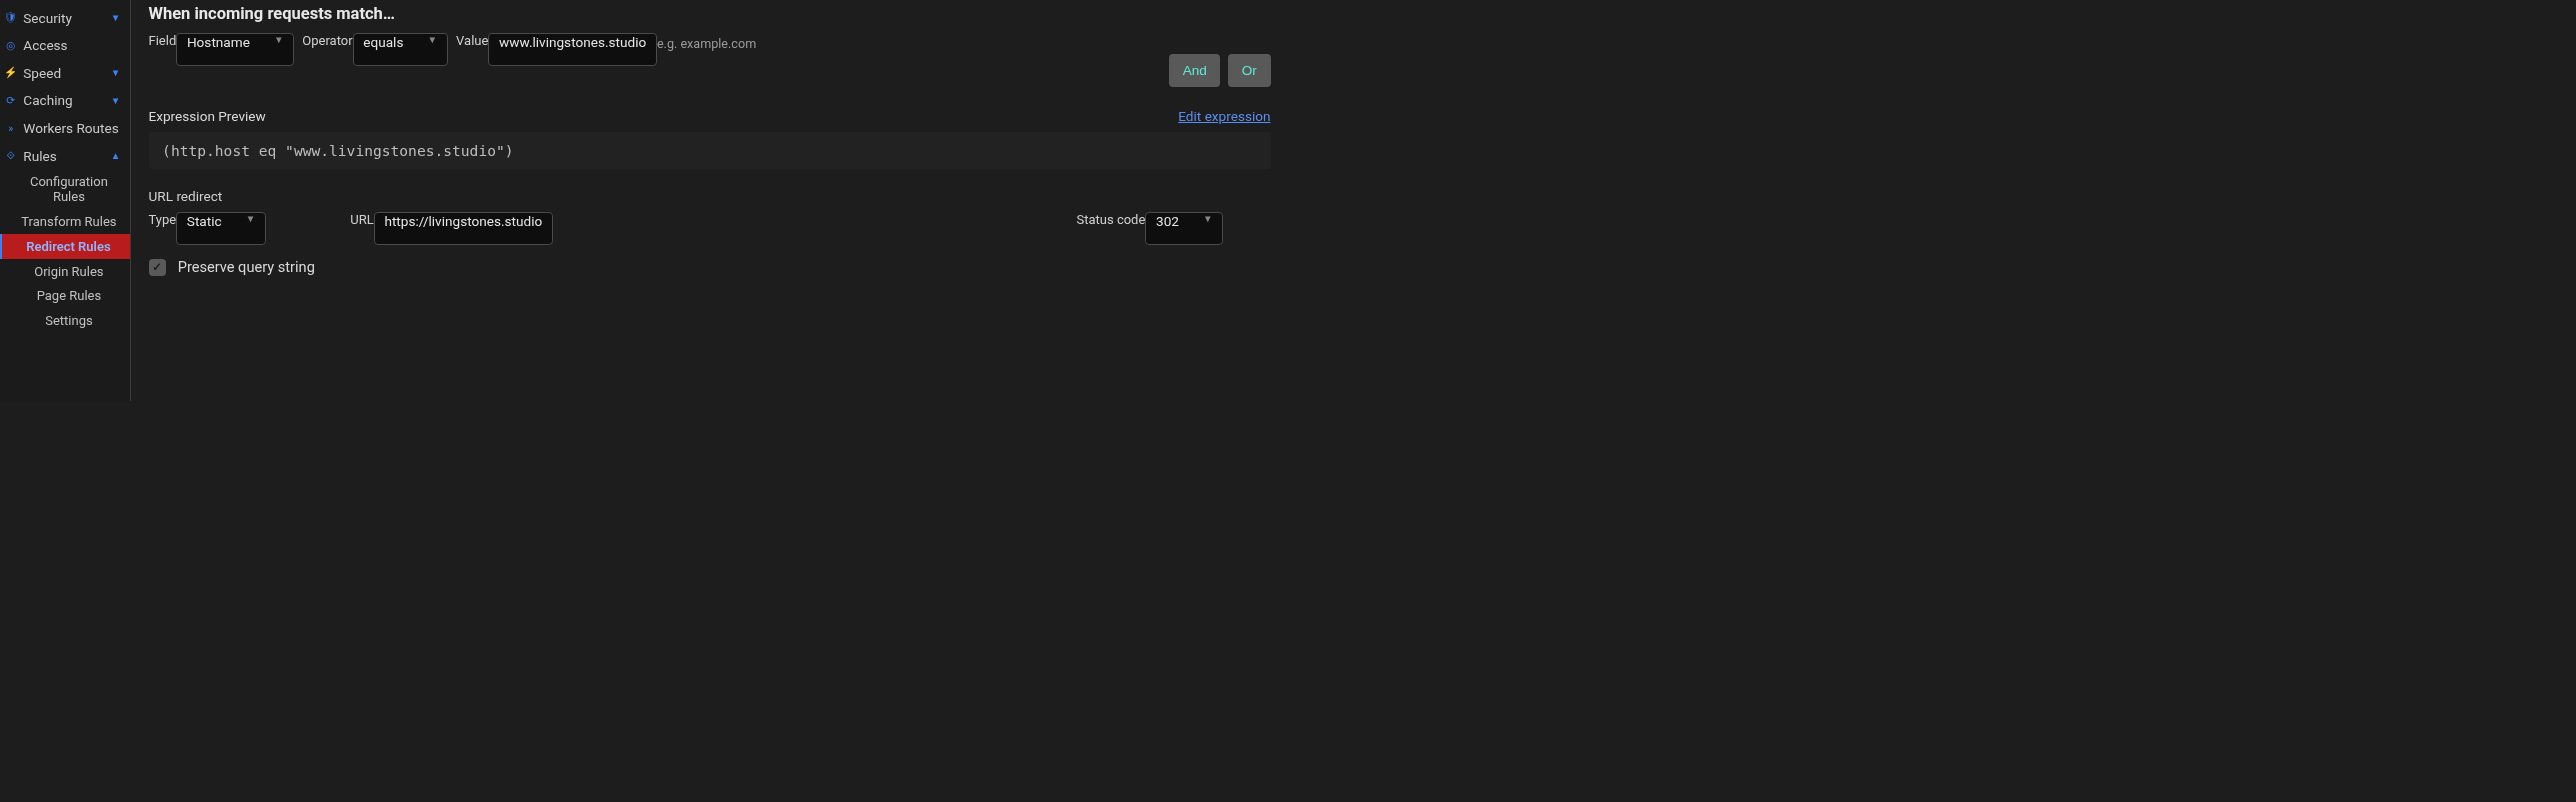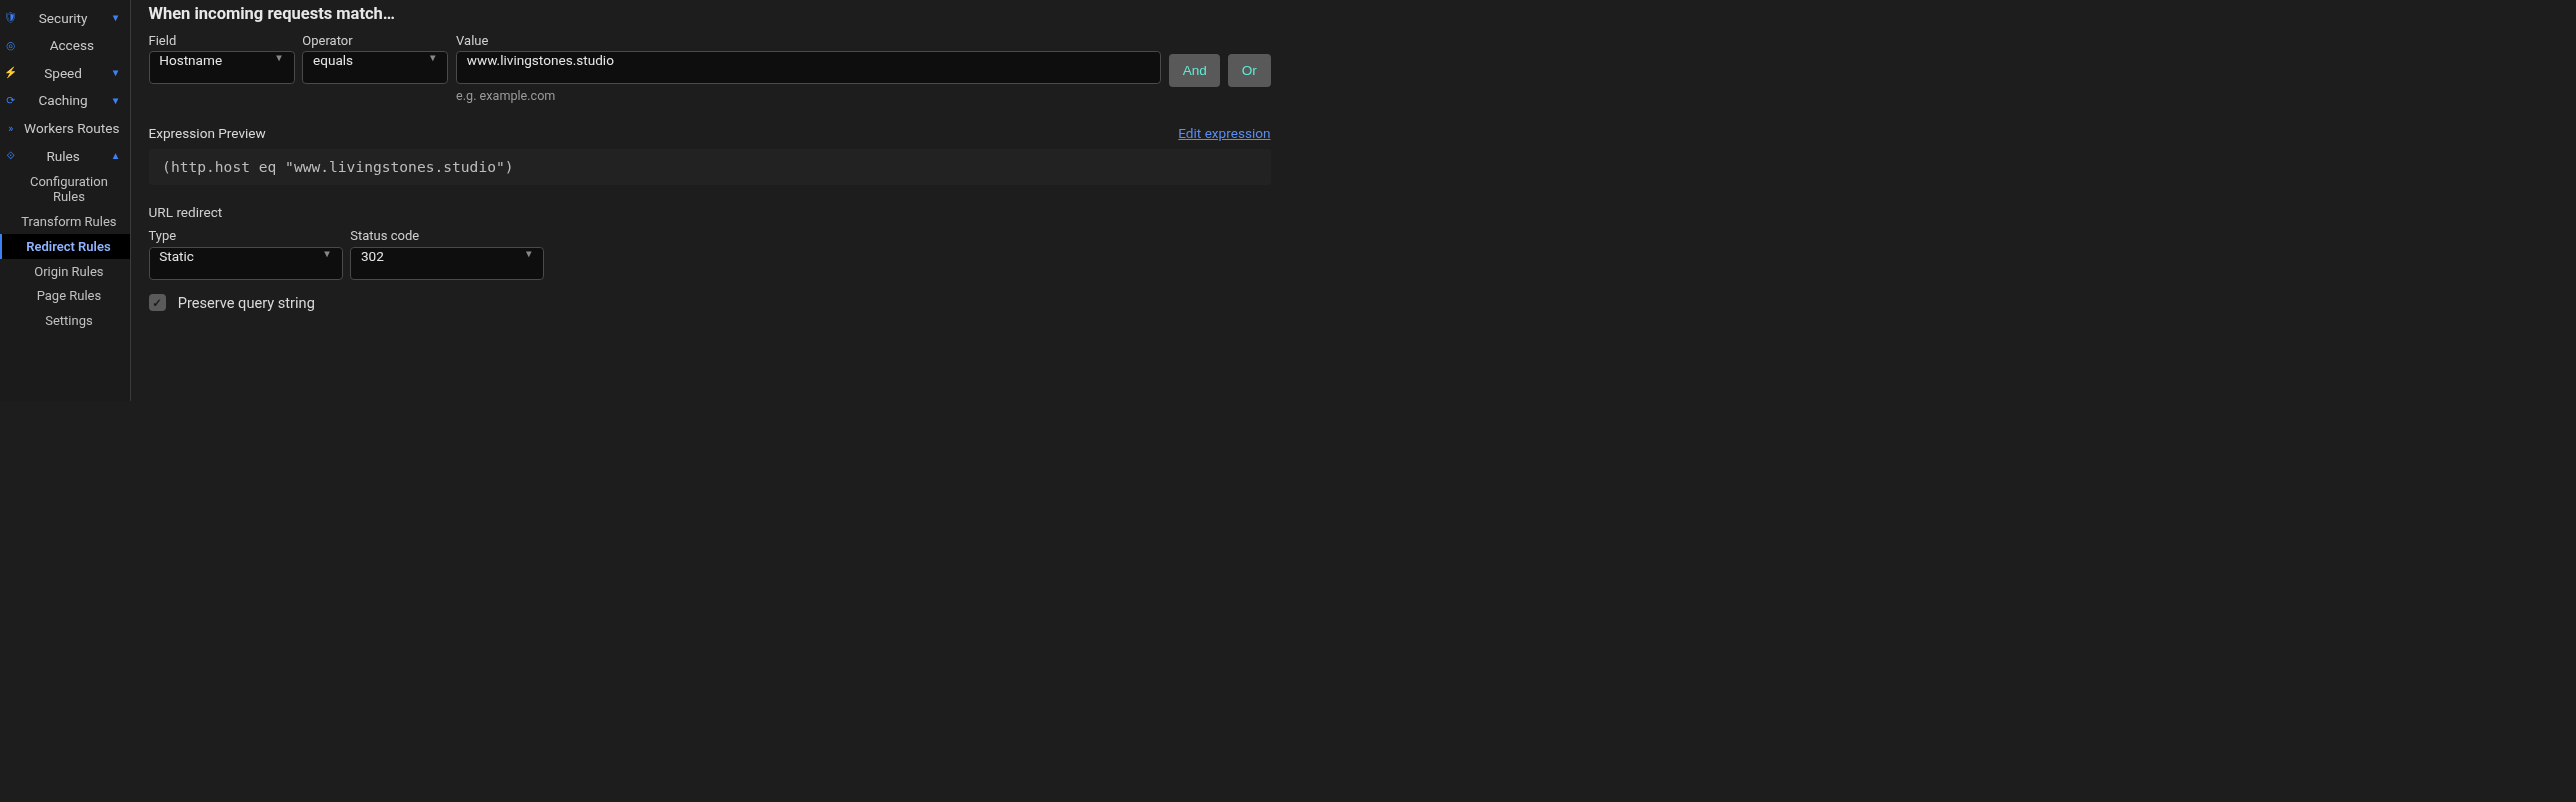--- a/index.html
+++ b/index.html
@@ -30,52 +30,52 @@
     position: relative;
   }
   .nav-item .icon {
     width: 9.7px;
     display: flex;
     justify-content: center;
     color: #3b82f6;
     font-size: 10.7px;
     flex-shrink: 0;
   }
-  .nav-item .label { flex: 1; font-size: 13.6px; text-align: center; }
+  .nav-item .label { flex: 1; font-size: 13.6px; }
   .nav-item .chev {
     color: #3b82f6;
     font-size: 9.7px;
   }
   .sub-item {
     padding: 4.9px 9.7px 4.9px 17.5px;
     font-size: 13px;
     color: #c0c0c0;
     cursor: pointer;
     text-align: center;
   }
   .sub-item.active {
-    background: #000000;
+    background: #b91c1c;
     color: #8fb4ff;
     font-weight: 600;
     border-left: 2.9px solid #3b82f6;
     padding-left: 14.6px;
   }
   .main {
     flex: 1;
     padding: 3.9px 17.5px 0 17.5px;
     overflow: hidden;
   }
   h2.section {
     font-size: 16.5px;
     font-weight: 700;
     color: #e8e8e8;
     margin-bottom: 9.7px;
   }
   .row { display: flex; gap: 7.8px; align-items: flex-start; }
-  .col { display: flex; flex-direction: column; }
+  .col { display: flex; flex-direction: row; }
   .field-label {
     font-size: 13px;
     color: #d0d0d0;
     margin-bottom: 3.9px;
   }
   .select, .input {
     background: #0e0e0e;
     border: 1px solid #4a4a4a;
     border-radius: 3.9px;
     color: #e5e5e5;
@@ -234,20 +234,26 @@
     <div class="subhead">URL redirect</div>
 
     <div class="row">
       <div class="col" style="width:194px">
         <div class="field-label">Type</div>
         <div class="select">
           <span>Static</span>
           <span class="caret">▼</span>
         </div>
       </div>
+      <div class="col" style="flex:1">
+        <div class="field-label">URL</div>
+        <div class="input">
+          <span>https://livingstones.studio</span>
+        </div>
+      </div>
       <div class="col" style="width:194px">
         <div class="field-label">Status code</div>
         <div class="select">
           <span>302</span>
           <span class="caret">▼</span>
         </div>
       </div>
     </div>
 
     <div class="check-row">

